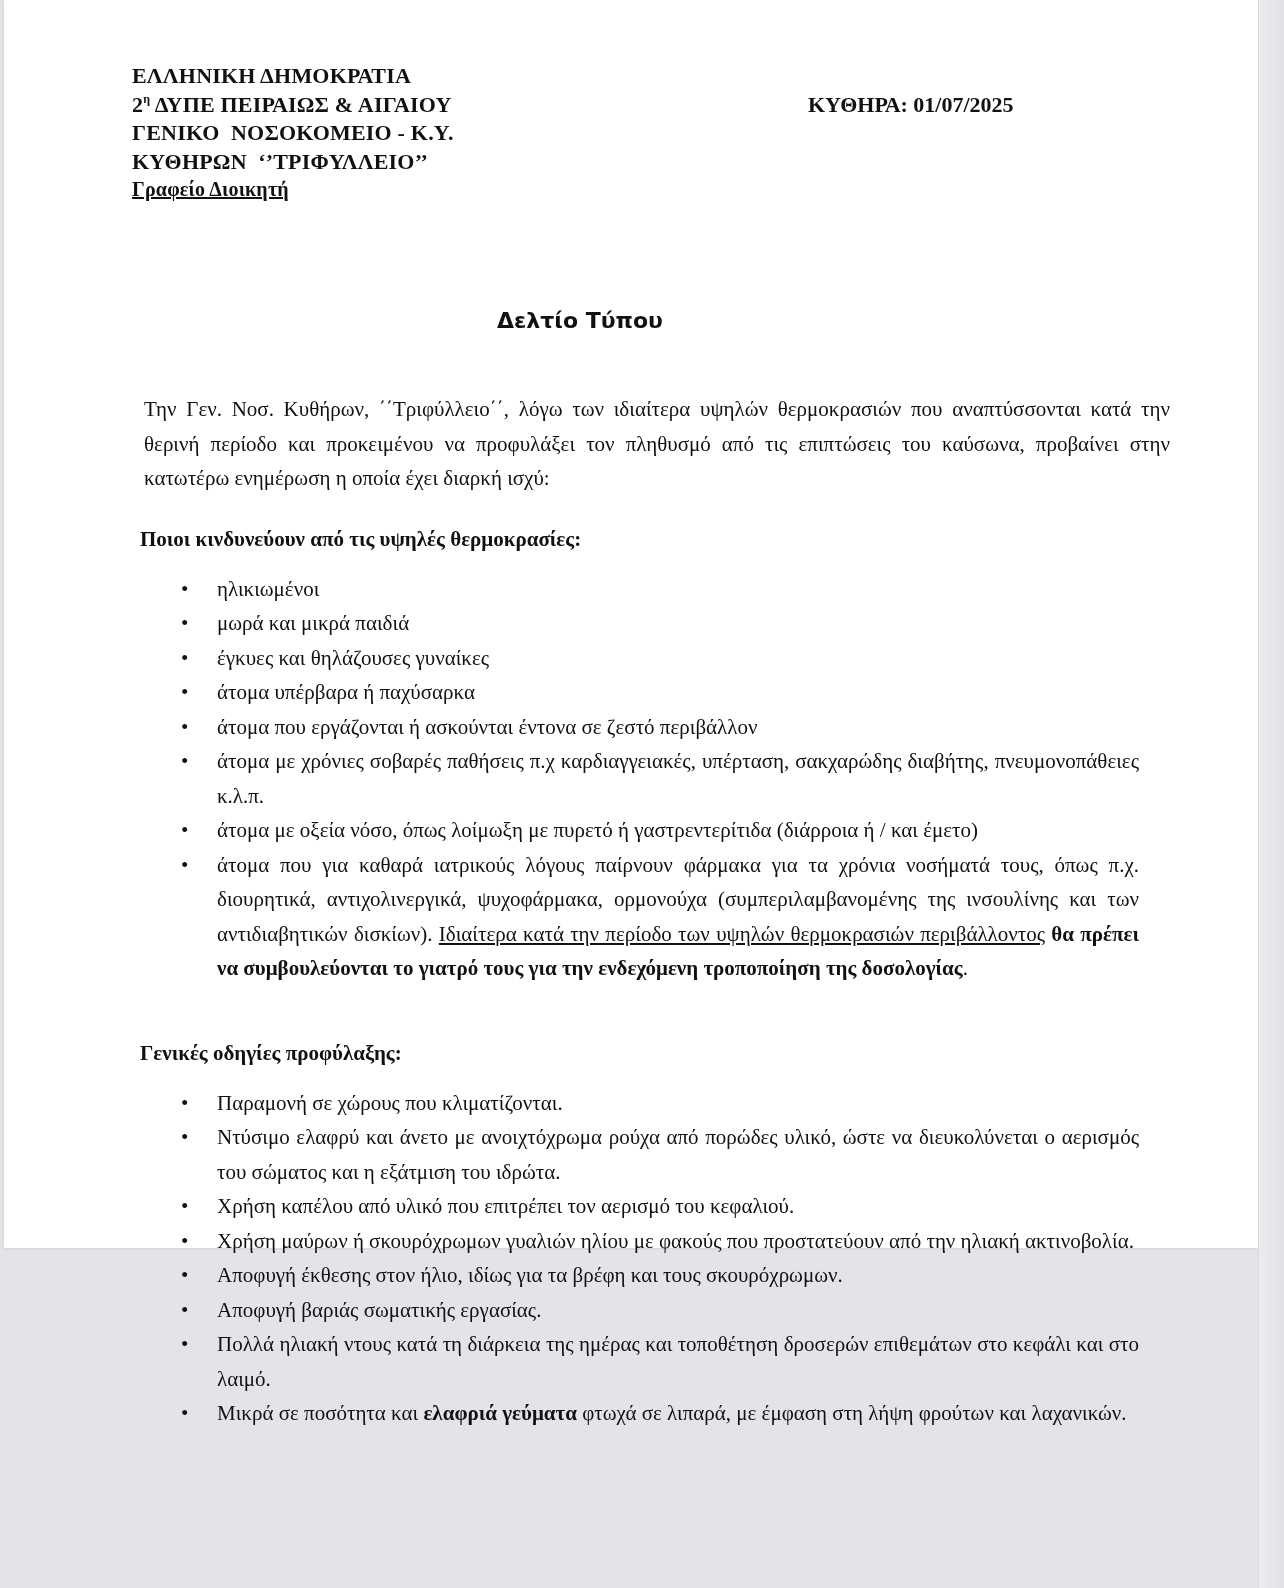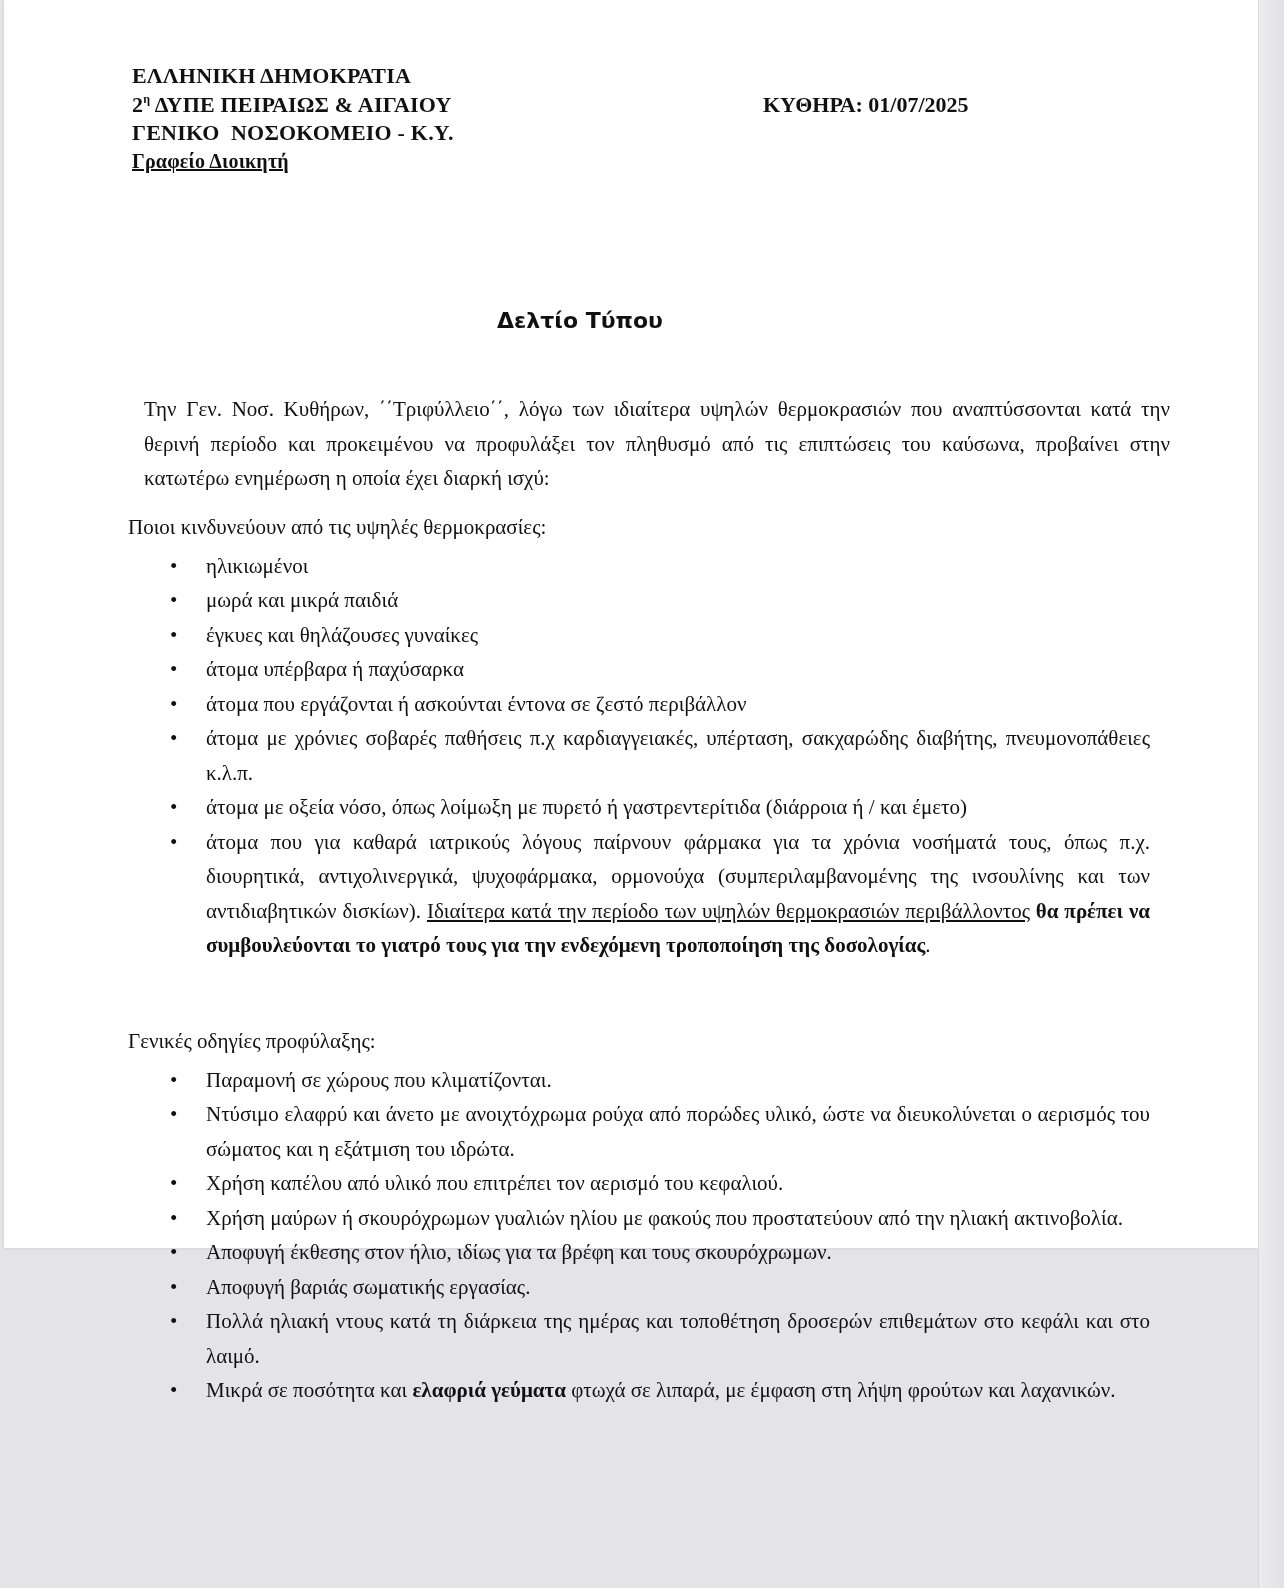--- a/index.html
+++ b/index.html
@@ -41,21 +41,21 @@
     }
     .header-left .line { white-space: pre; }
     .header-left sup { font-size: 12px; vertical-align: 9px; line-height: 0; }
     .header-left .office {
       text-decoration: underline;
       font-size: 20px;
       line-height: 26px;
     }
     .header-right {
       position: absolute;
-      left: 759px;
+      left: 804px;
       top: 91px;
       font-weight: bold;
       font-size: 22px;
       line-height: 28px;
     }
     .doc-title {
       position: absolute;
       left: 0;
       width: 1160px;
       top: 306px;
@@ -71,26 +71,26 @@
       width: 1026px;
       font-size: 21px;
       line-height: 34.5px;
     }
     .intro {
       top: 376px;
       text-align: justify;
       text-align-last: left;
     }
     .section-heading {
-      font-weight: normal;
-      margin: 0;
+      font-weight: bold;
+      margin: 12px;
     }
     ul.bullets {
       list-style: none;
-      margin: 4px;
+      margin: 15px;
       padding: 0;
     }
     ul.bullets li {
       position: relative;
       padding-left: 74px;
       text-align: justify;
     }
     ul.bullets li::before {
       content: "\2022";
       position: absolute;
@@ -105,20 +105,21 @@
   </style>
 </head>
 <body>
 
 <div class="page">
 
   <div class="header-left">
     <div class="line">ΕΛΛΗΝΙΚΗ ΔΗΜΟΚΡΑΤΙΑ</div>
     <div class="line"><span>2</span><sup>η</sup> <span>ΔΥΠΕ ΠΕΙΡΑΙΩΣ &amp; ΑΙΓΑΙΟΥ</span></div>
     <div class="line">ΓΕΝΙΚΟ  ΝΟΣΟΚΟΜΕΙΟ - Κ.Υ.</div>
+    <div class="line">ΚΥΘΗΡΩΝ  ‘’ΤΡΙΦΥΛΛΕΙΟ’’</div>
     <div class="office">Γραφείο Διοικητή</div>
   </div>
 
   <div class="header-right">ΚΥΘΗΡΑ: 01/07/2025</div>
 
 </div>
 <div class="edge-right"></div>
 
 <div class="doc-title">Δελτίο Τύπου</div>
 

